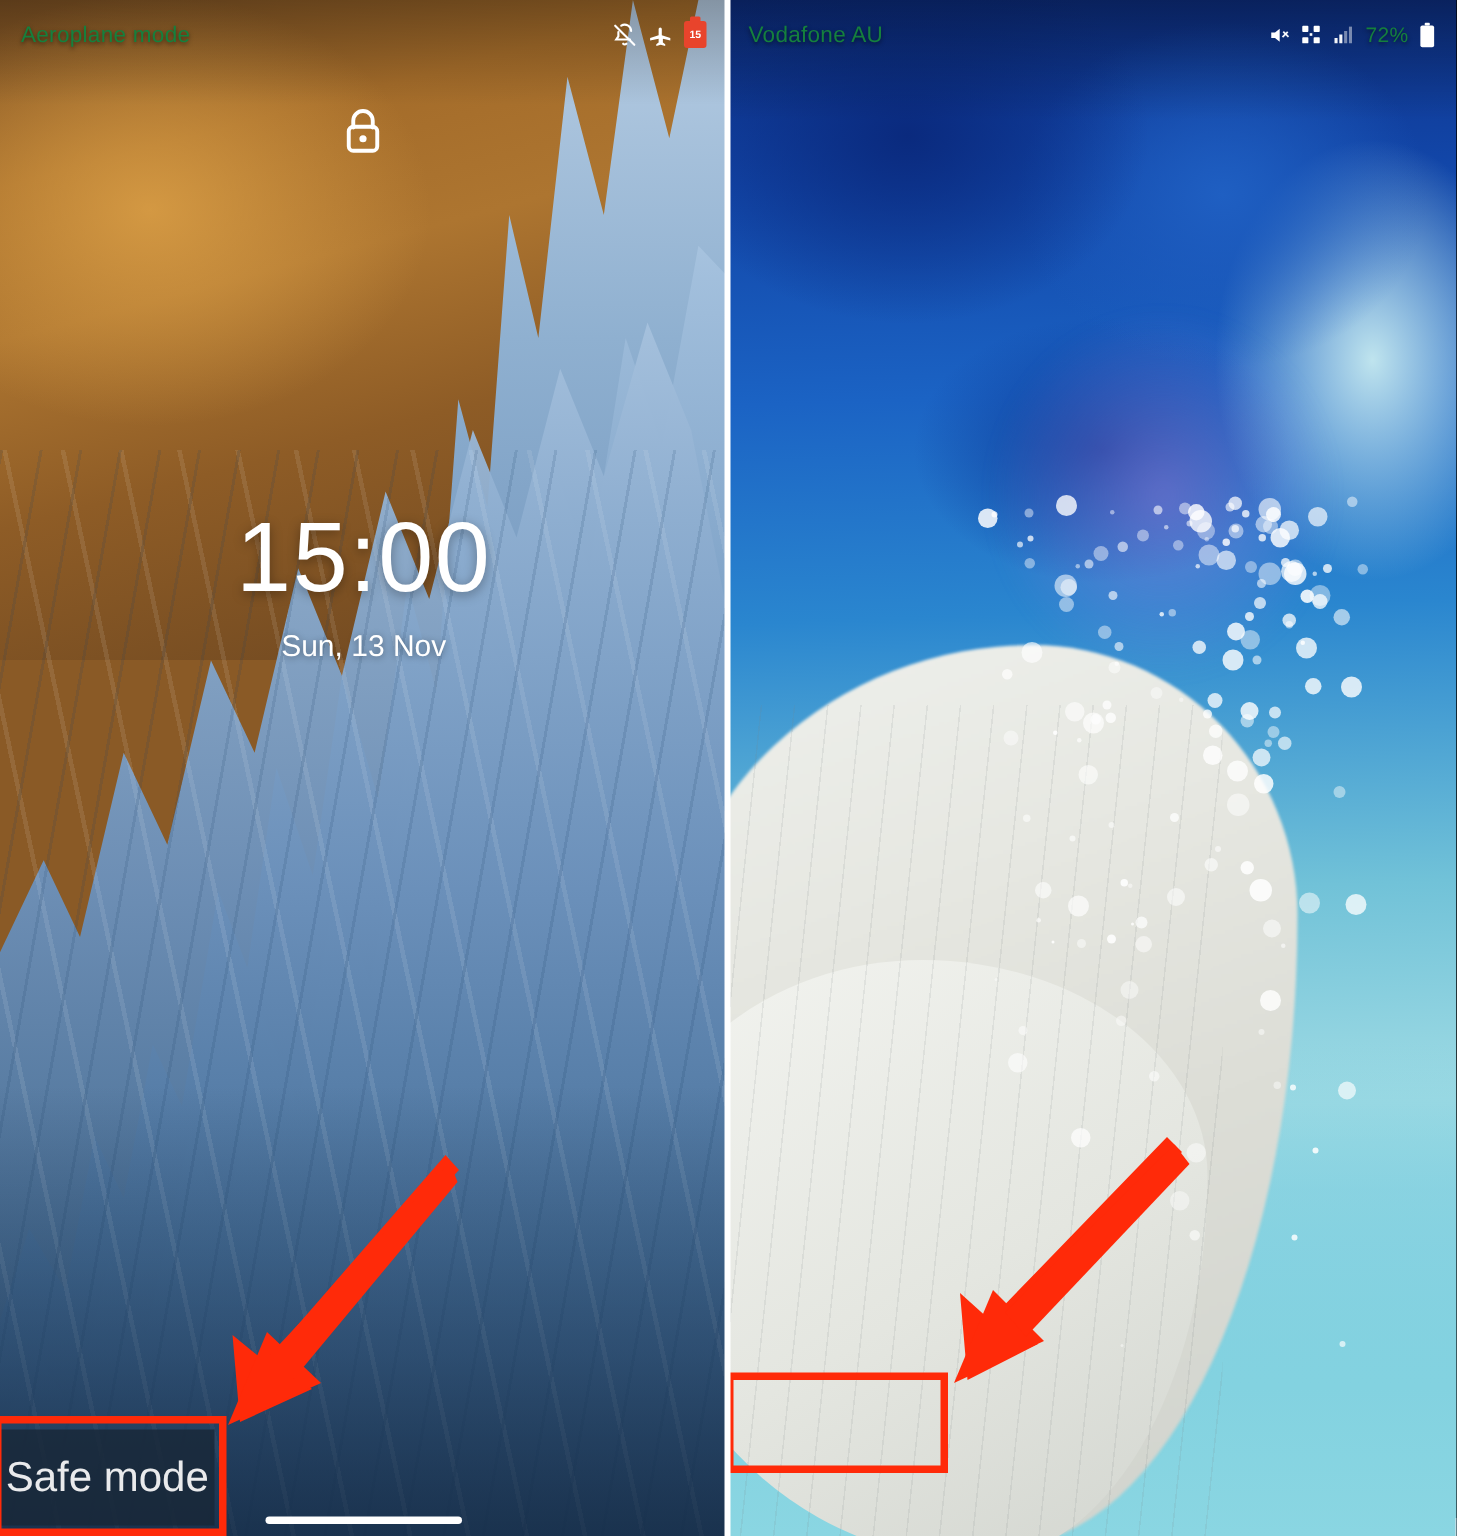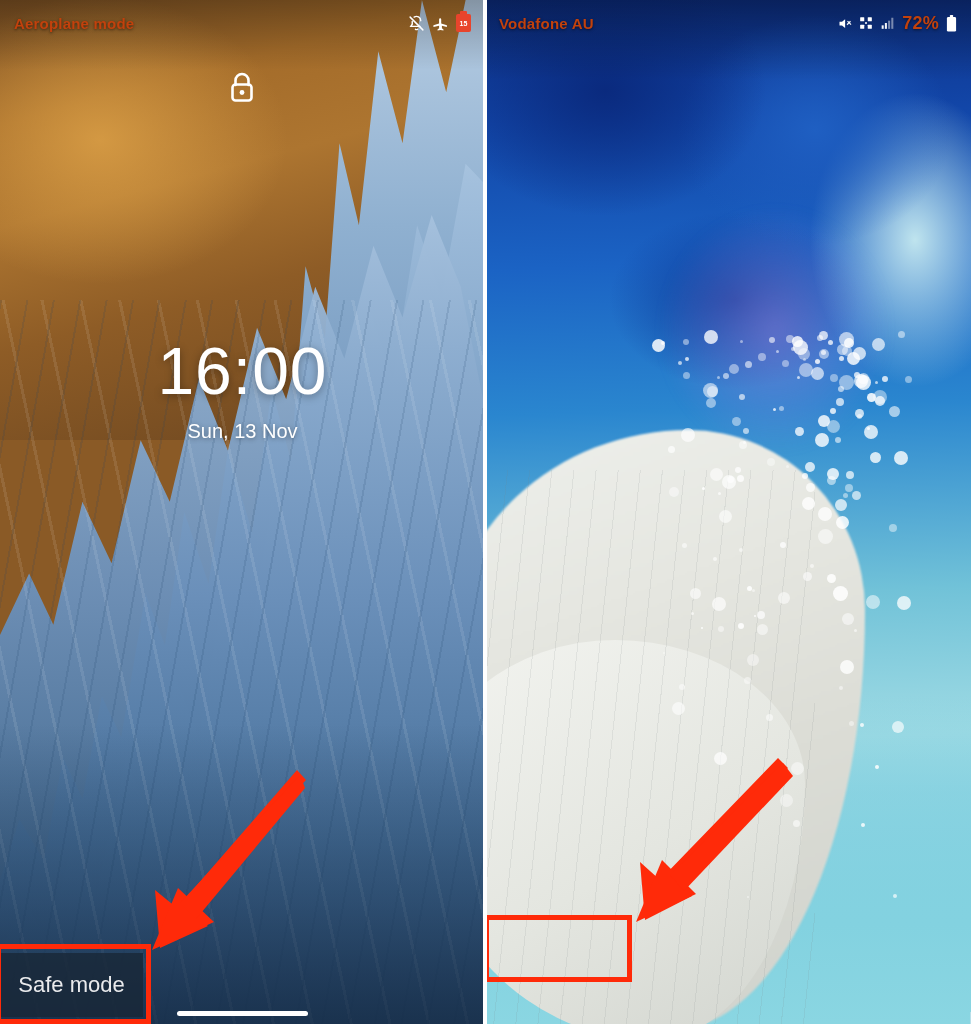--- a/index.html
+++ b/index.html
@@ -71,24 +71,24 @@
   .foam { position:absolute; left:120px; top:330px; width:300px; height:620px; }
   .foam i { position:absolute; border-radius:50%; background:rgba(255,255,255,.92); }
   .teal-bottom { position:absolute; left:0; bottom:0; width:486px; height:330px;
      background:linear-gradient(180deg, rgba(126,206,224,0) 0%, rgba(124,205,223,.55) 30%, #83d2e0 70%, #8ad6e2 100%); }
   .right-top-scrim { position:absolute; left:0; top:0; width:486px; height:80px;
      background:linear-gradient(180deg, rgba(0,0,0,.32), rgba(0,0,0,0)); }
 
   
   .statusbar { position:absolute; left:0; top:0; width:100%; height:46px; display:flex;
      align-items:center; justify-content:space-between; padding:0 14px; z-index:20; }
-  .sb-text { color:#c2410c; font-size:15px; font-weight:bold; letter-spacing:.2px;
+  .sb-text { color:#15803d; font-size:15px; font-weight:normal; letter-spacing:.2px;
      text-shadow:0 1px 3px rgba(0,0,0,.55); }
   .sb-right { display:flex; align-items:center; gap:7px; }
-  .sb-right .sb-text { font-size:18px; }
+  .sb-right .sb-text { font-size:14px; }
   .ic { display:inline-block; line-height:0; }
   .bat-red { width:15px; height:18px; background:#e8442c; border-radius:2px;
      display:flex; align-items:center; justify-content:center;
      font-size:7px; color:#fff; font-weight:bold; position:relative; }
   .bat-red::before{ content:""; position:absolute; top:-3px; left:4px; width:7px; height:3px;
      background:#e8442c; border-radius:1px 1px 0 0; }
 
   
   .lockwrap { position:absolute; z-index:20; }
   .lock-left  { left:227px; top:70px; }
@@ -103,21 +103,21 @@
   
   .notif { position:absolute; left:10px; top:478px; width:463px; height:57px;
      background:#0e0e0f; border-radius:22px; display:flex; align-items:center;
      padding:0 18px; z-index:20; box-shadow:0 2px 10px rgba(0,0,0,.35); }
   .notif .g { width:21px; height:21px; margin-right:14px; flex:0 0 auto; }
   .notif .label { color:#d6d8da; font-size:15px; flex:1; }
   .chev { width:14px; height:14px; flex:0 0 auto; }
 
   
   .safemode { position:absolute; z-index:25; display:flex; align-items:center;
-     justify-content:center; color:#e9eaec; font-size:22px; }
+     justify-content:center; color:#e9eaec; font-size:28px; }
   .safemode-left { left:0px; top:953px; width:143px; height:64px;
      background:rgba(24,38,54,.78); }
   .right-navhint { position:absolute; left:485px; bottom:0; width:486px; height:12px;
      background:rgba(220,232,238,.55); z-index:15; }
 
   
   .navbar-left { position:absolute; left:177px; top:1011px; width:131px; height:5px;
      border-radius:3px; background:#ffffff; z-index:25; }
   .redbox { position:absolute; z-index:36; border:5px solid #ff2a09; }
   .redbox-left  { left:-4px; top:944px; width:155px; height:80px; }
@@ -163,21 +163,21 @@
 
     <div class="lockwrap lock-left">
       <svg width="30" height="36" viewBox="0 0 30 36" fill="none">
         <path d="M8.5 15V10.5a6.5 6.5 0 0 1 13 0V15" stroke="#ffffff" stroke-width="2.6" stroke-linecap="round"></path>
         <rect x="5.5" y="14.5" width="19" height="16" rx="3" stroke="#ffffff" stroke-width="2.6"></rect>
         <circle cx="15" cy="22.5" r="2.4" fill="#ffffff"></circle>
       </svg>
     </div>
 
     <div class="clock-left">
-      <div class="t">16:00</div>
+      <div class="t">15:00</div>
       <div class="d">Sun, 13 Nov</div>
     </div>
 
 
     <div class="safemode safemode-left">
       <span>Safe mode</span>
     </div>
 
     <div class="navbar-left"></div>
   </div>

